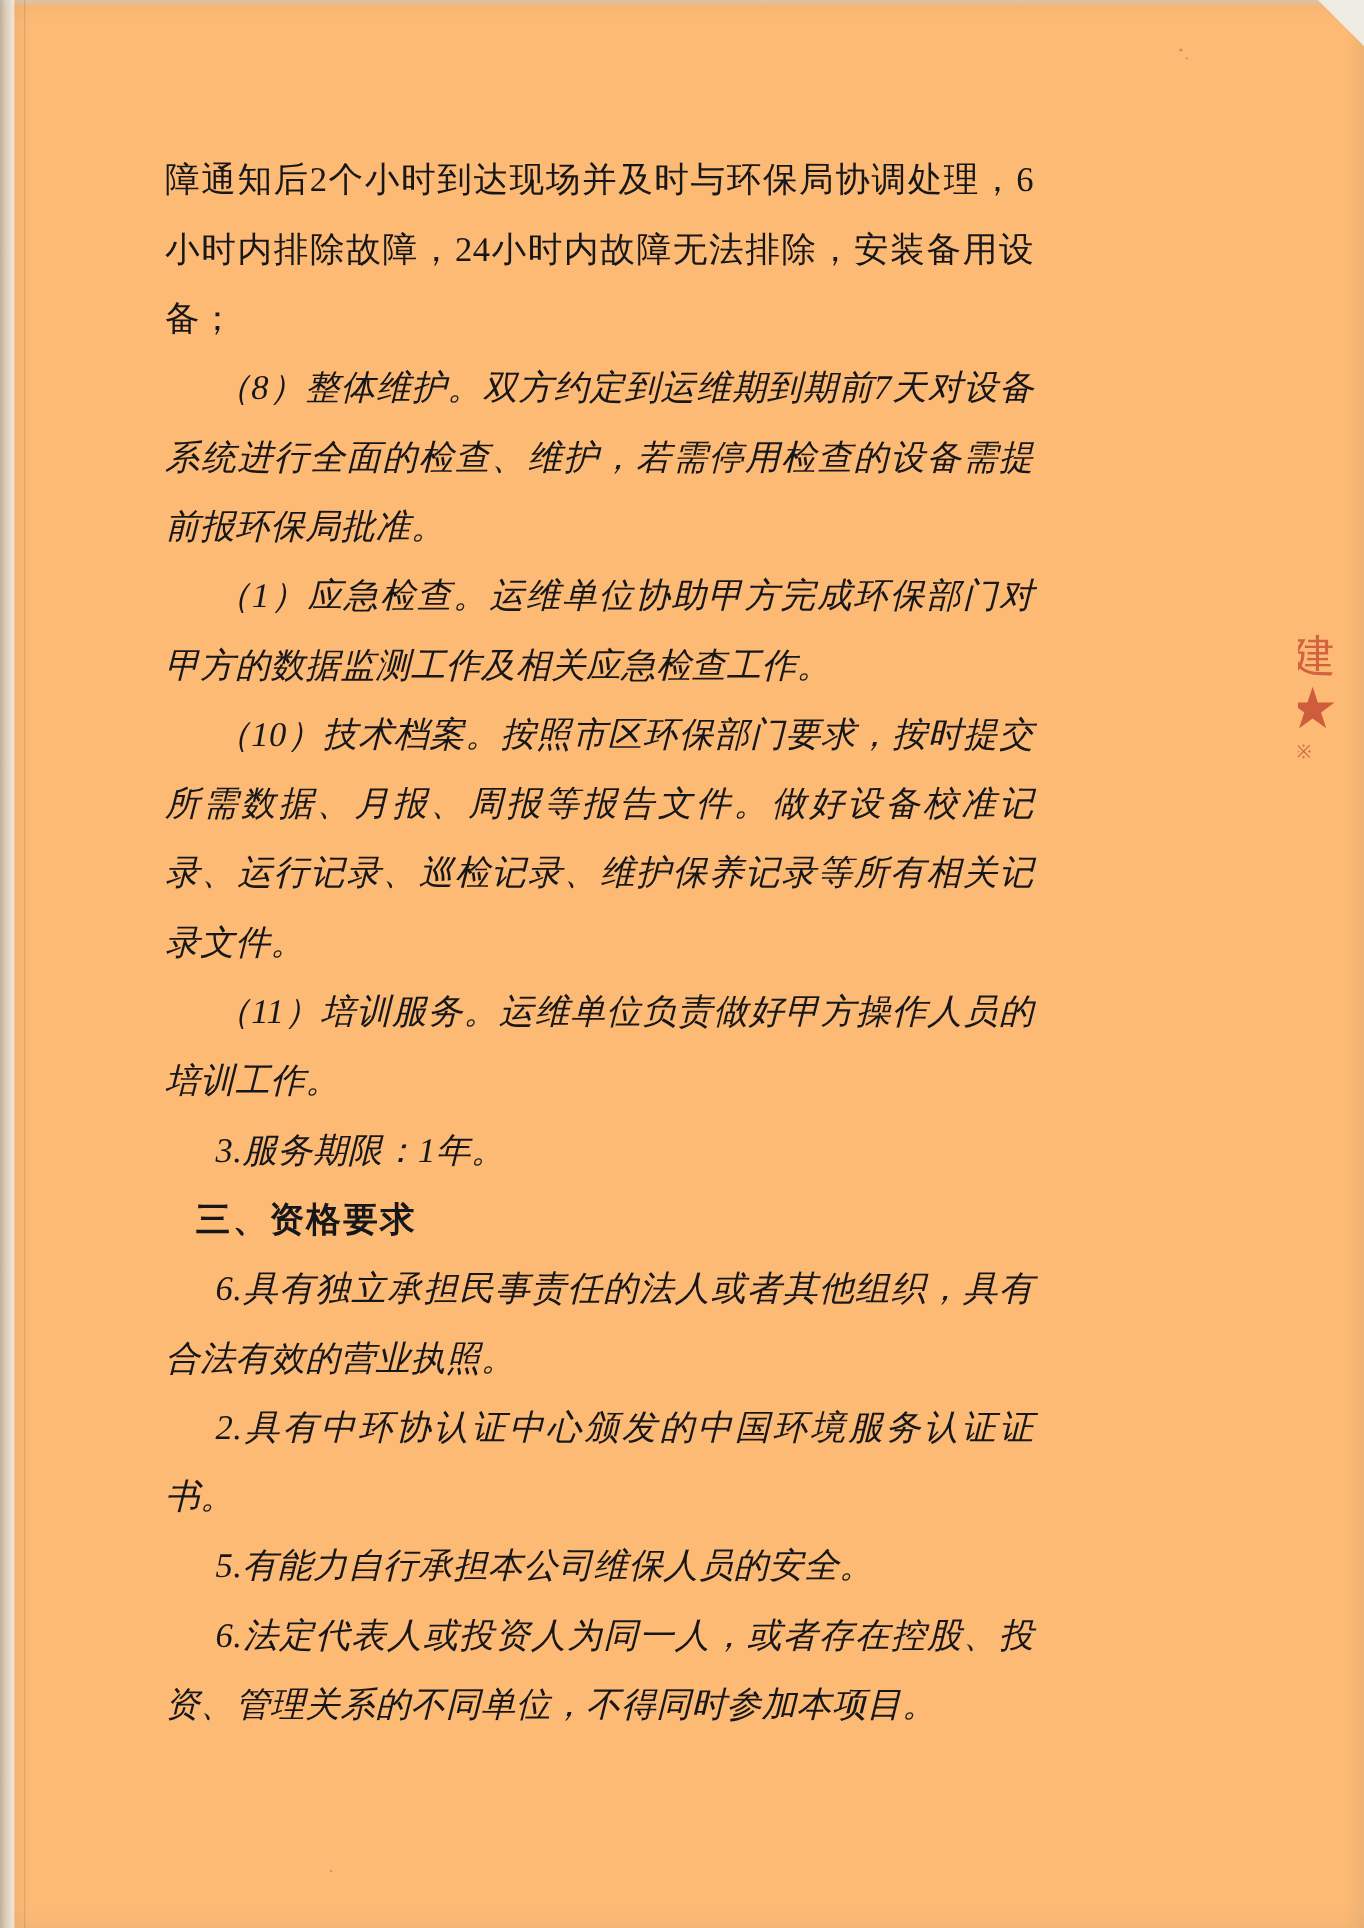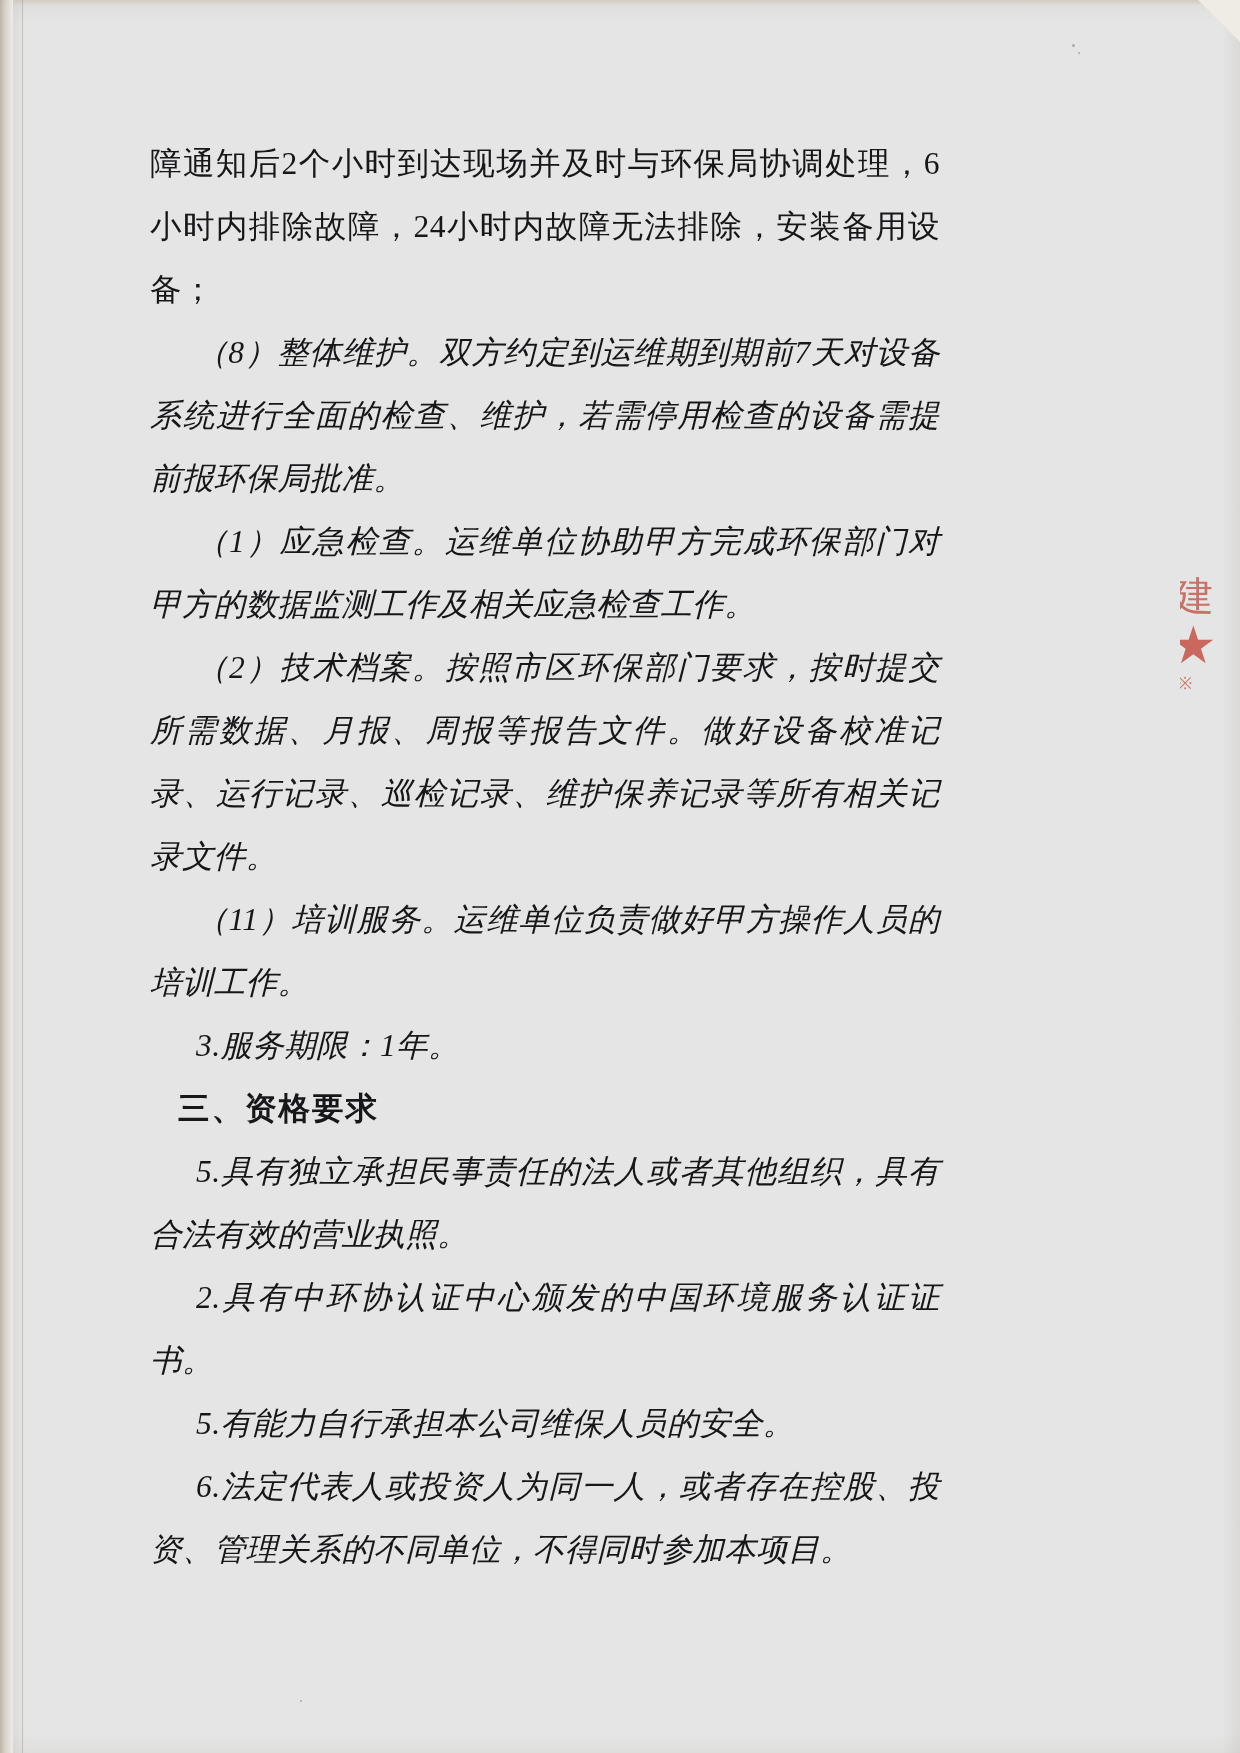--- a/index.html
+++ b/index.html
@@ -8,21 +8,21 @@
     background: #ffffff;
   }
   body {
     font-family: "Liberation Serif", "DejaVu Serif", serif;
   }
   .page {
     position: relative;
     width: 1240px;
     height: 1753px;
     margin: 0 auto;
-    background: #e5e5e5;
+    background: #fdba74;
     overflow: hidden;
   }
   
   .scan-tone {
     position: absolute;
     inset: 0;
     background:
       linear-gradient(to right, rgba(120,110,95,0.16) 0px, rgba(255,255,255,0) 26px),
       linear-gradient(to left, rgba(120,110,95,0.10) 0px, rgba(255,255,255,0) 18px),
       linear-gradient(to bottom, rgba(120,110,95,0.07) 0px, rgba(255,255,255,0) 22px),
@@ -135,25 +135,25 @@
   <div class="corner-fold"></div>
 
   <div class="speck" style="left:1072px; top:44px; width:3px; height:3px;"></div>
   <div class="speck" style="left:1078px; top:52px; width:2px; height:2px;"></div>
   <div class="speck" style="left:300px; top:1700px; width:2px; height:2px;"></div>
 
   <div class="content">
     <p class="plain">障通知后2个小时到达现场并及时与环保局协调处理，6小时内排除故障，24小时内故障无法排除，安装备用设备；</p>
     <p class="indent">（8）整体维护。双方约定到运维期到期前7天对设备系统进行全面的检查、维护，若需停用检查的设备需提前报环保局批准。</p>
     <p class="indent">（1）应急检查。运维单位协助甲方完成环保部门对甲方的数据监测工作及相关应急检查工作。</p>
-    <p class="indent">（2）技术档案。按照市区环保部门要求，按时提交所需数据、月报、周报等报告文件。做好设备校准记录、运行记录、巡检记录、维护保养记录等所有相关记录文件。</p>
+    <p class="indent">（10）技术档案。按照市区环保部门要求，按时提交所需数据、月报、周报等报告文件。做好设备校准记录、运行记录、巡检记录、维护保养记录等所有相关记录文件。</p>
     <p class="indent">（11）培训服务。运维单位负责做好甲方操作人员的培训工作。</p>
     <p class="indent">3.服务期限：1年。</p>
     <p class="heading">三、资格要求</p>
-    <p class="indent">5.具有独立承担民事责任的法人或者其他组织，具有合法有效的营业执照。</p>
+    <p class="indent">6.具有独立承担民事责任的法人或者其他组织，具有合法有效的营业执照。</p>
     <p class="indent">2.具有中环协认证中心颁发的中国环境服务认证证书。</p>
     <p class="indent">5.有能力自行承担本公司维保人员的安全。</p>
     <p class="indent">6.法定代表人或投资人为同一人，或者存在控股、投资、管理关系的不同单位，不得同时参加本项目。</p>
   </div>
 
   <div class="seal">
     <div class="glyph">建</div>
     <div class="star">★</div>
     <div class="tiny">※</div>
   </div>

